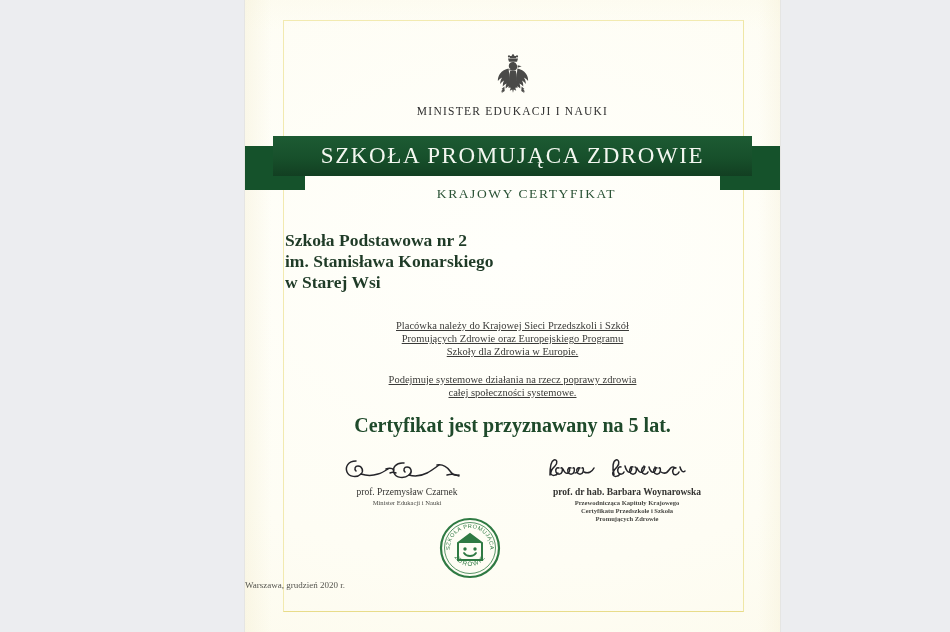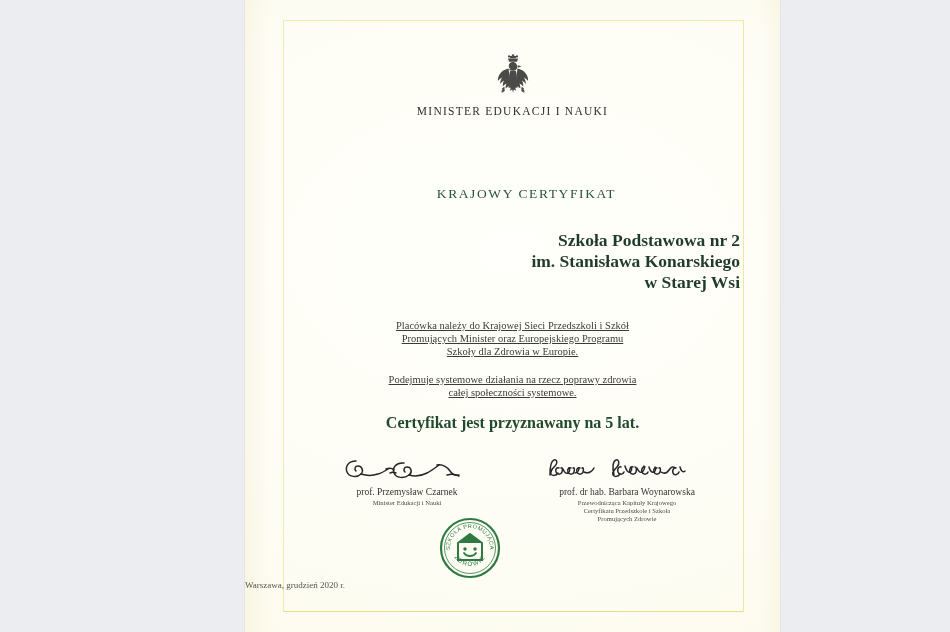--- a/index.html
+++ b/index.html
@@ -136,21 +136,21 @@
     white-space: nowrap;
     padding-left: 28px;
   }
 
   
   .school-name {
     position: absolute;
     left: 40px;
     right: 40px;
     top: 230px;
-    text-align: right;
+    text-align: left;
     font-family: "Liberation Serif", "DejaVu Serif", serif;
     font-weight: bold;
     font-size: 17.5px;
     line-height: 21px;
     color: #1f3b27;
   }
   .school-name div { white-space: nowrap; }
 
   
   .body-text {
@@ -170,36 +170,36 @@
 
   
   .validity {
     position: absolute;
     left: 0;
     right: 0;
     top: 414px;
     text-align: center;
     font-family: "Liberation Serif", "DejaVu Serif", serif;
     font-weight: bold;
-    font-size: 16px;
+    font-size: 20px;
     color: #1f4a2b;
     white-space: nowrap;
   }
 
   
   .signatures {
     position: absolute;
     left: 0;
     right: 0;
     top: 455px;
     height: 75px;
   }
   .sig-block { position: absolute; text-align: center; }
   .sig-left  { left: 72px;  width: 180px; }
-  .sig-right { right: 48px; width: 210px; }
+  .sig-right { right: 48px; width: 210px; font-weight: bold; }
 
   .sig-mark {
     height: 30px;
     display: flex;
     align-items: flex-end;
     justify-content: center;
   }
   .sig-mark svg { display: block; }
 
   .sig-name {
@@ -272,33 +272,40 @@
           <path d="M20.2 18.8 h5.6 c1.1 3.4 1.4 7 0.9 10.5 l2.4 2.6 l-2.8 0.6 l1.6 3 l-2.6 0.2 l0.9 3.1 l-2.4 -1.3 l-0.8 3.3 l-0.8 -3.3 l-2.4 1.3 l0.9 -3.1 l-2.6 -0.2 l1.6 -3 l-2.8 -0.6 l2.4 -2.6 c-0.5 -3.5 -0.2 -7.1 0.9 -10.5 z"></path>
 
           <path d="M14.4 34.5 l-2.8 2.6 l1.1 0.4 l-1.8 1.9 l1.6 0.2 l-1.2 1.6 l3.4 -2.2 z"></path>
           <path d="M31.6 34.5 l2.8 2.6 l-1.1 0.4 l1.8 1.9 l-1.6 0.2 l1.2 1.6 l-3.4 -2.2 z"></path>
         </g>
       </svg>
     </div>
 
     <div class="ministry-line">MINISTER EDUKACJI I NAUKI</div>
 
+    <div class="ribbon">
+      <div class="ribbon-tail left"></div>
+      <div class="ribbon-tail right"></div>
+      <div class="ribbon-band">
+        <span class="ribbon-title">SZKOŁA PROMUJĄCA ZDROWIE</span>
+      </div>
+    </div>
 
     <div class="subtitle">KRAJOWY CERTYFIKAT</div>
 
     <div class="school-name">
       <div>Szkoła Podstawowa nr 2</div>
       <div>im. Stanisława Konarskiego</div>
       <div>w Starej Wsi</div>
     </div>
 
     <div class="body-text">
       <div class="para">
         <div>Placówka należy do Krajowej Sieci Przedszkoli i Szkół</div>
-        <div>Promujących Minister oraz Europejskiego Programu</div>
+        <div>Promujących Zdrowie oraz Europejskiego Programu</div>
         <div>Szkoły dla Zdrowia w Europie.</div>
       </div>
       <div class="para">
         <div>Podejmuje systemowe działania na rzecz poprawy zdrowia</div>
         <div>całej społeczności systemowe.</div>
       </div>
     </div>
 
     <div class="validity">Certyfikat jest przyznawany na 5 lat.</div>
 

